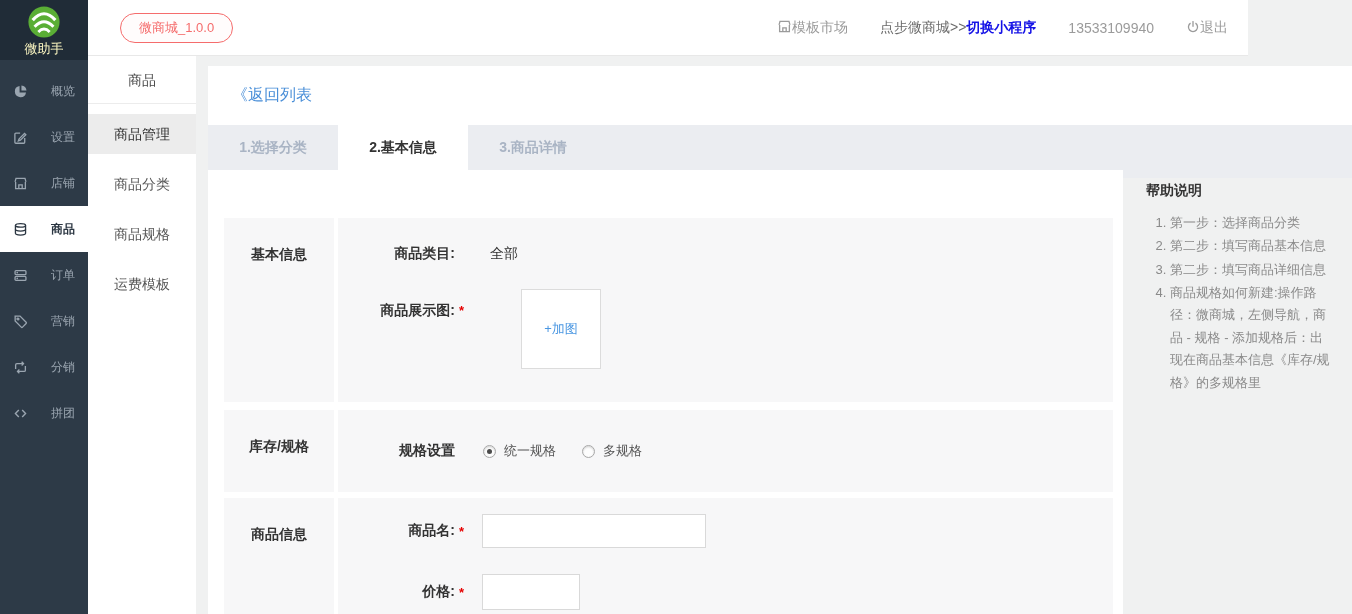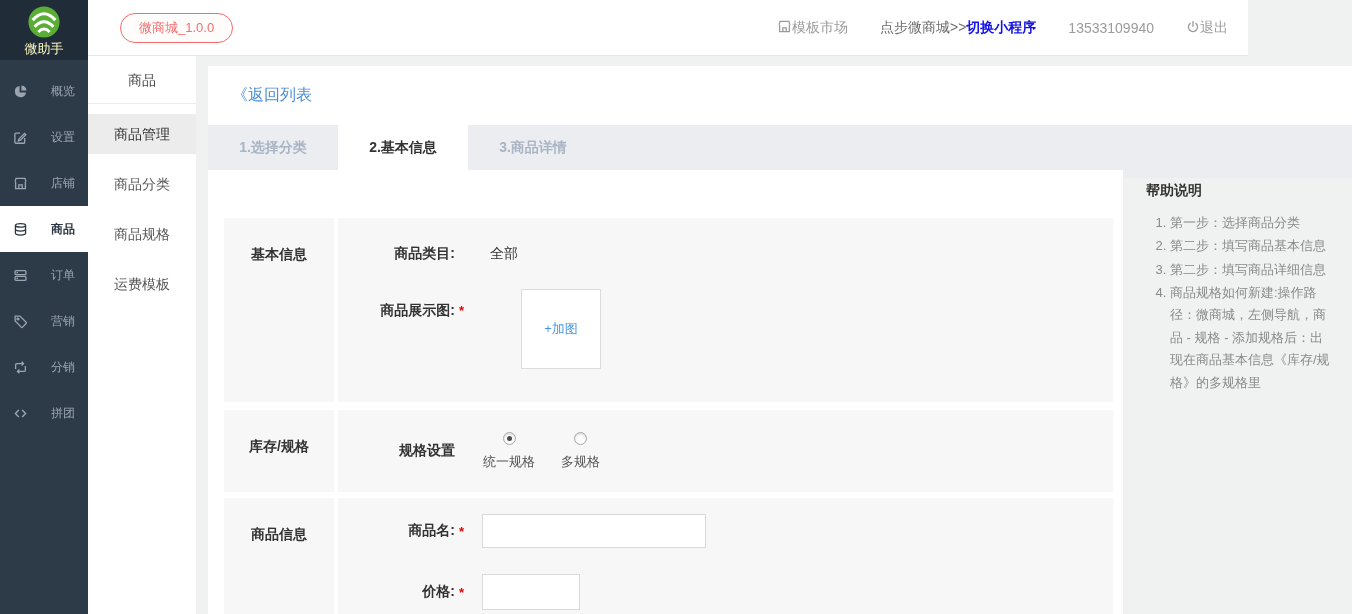--- a/index.html
+++ b/index.html
@@ -55,21 +55,21 @@
 
   .sec-basic .section-body { padding-top:26px; }
   .cat-row { height:20px; }
   .field-value { margin-left:35px; font-size:14px; color:#333; }
   .img-row { margin-top:25px; align-items:flex-start; display:flex; }
   .img-row .lwrap { padding-top:12px; }
   .upload-box { width:80px; height:80px; margin-left:52px; background:#fff; border:1px solid #dcdcdc; display:flex; align-items:center; justify-content:center; color:#4a97e2; font-size:13px; cursor:pointer; }
 
   .sec-stock .section-body { display:flex; align-items:center; }
   .radio-group { margin-left:28px; display:flex; align-items:center; gap:26px; }
-  .radio { display:flex; align-items:center; gap:8px; font-size:13px; color:#555; cursor:pointer;flex-direction:column; }
+  .radio { display:flex; align-items:center; gap:8px; font-size:13px; color:#555; cursor:pointer; }
   .radio-dot { width:13px; height:13px; border-radius:50%; border:1px solid #a8a8a8; background:#fdfdfd; position:relative; box-shadow:inset 0 1px 2px rgba(0,0,0,.18); }
   .radio-dot.checked::after { content:""; position:absolute; left:3px; top:3px; right:3px; bottom:3px; border-radius:50%; background:#4b4b4b; }
 
   .sec-info .section-body { padding-top:16px; }
   .text-input { margin-left:13px; height:34px; border:1px solid #d9d9d9; background:#fff; padding:0 8px; font-size:13px; outline:none; }
   .name-input { width:224px; }
   .price-row { margin-top:26px; }
   .price-input { width:98px; height:36px; }
 
   

